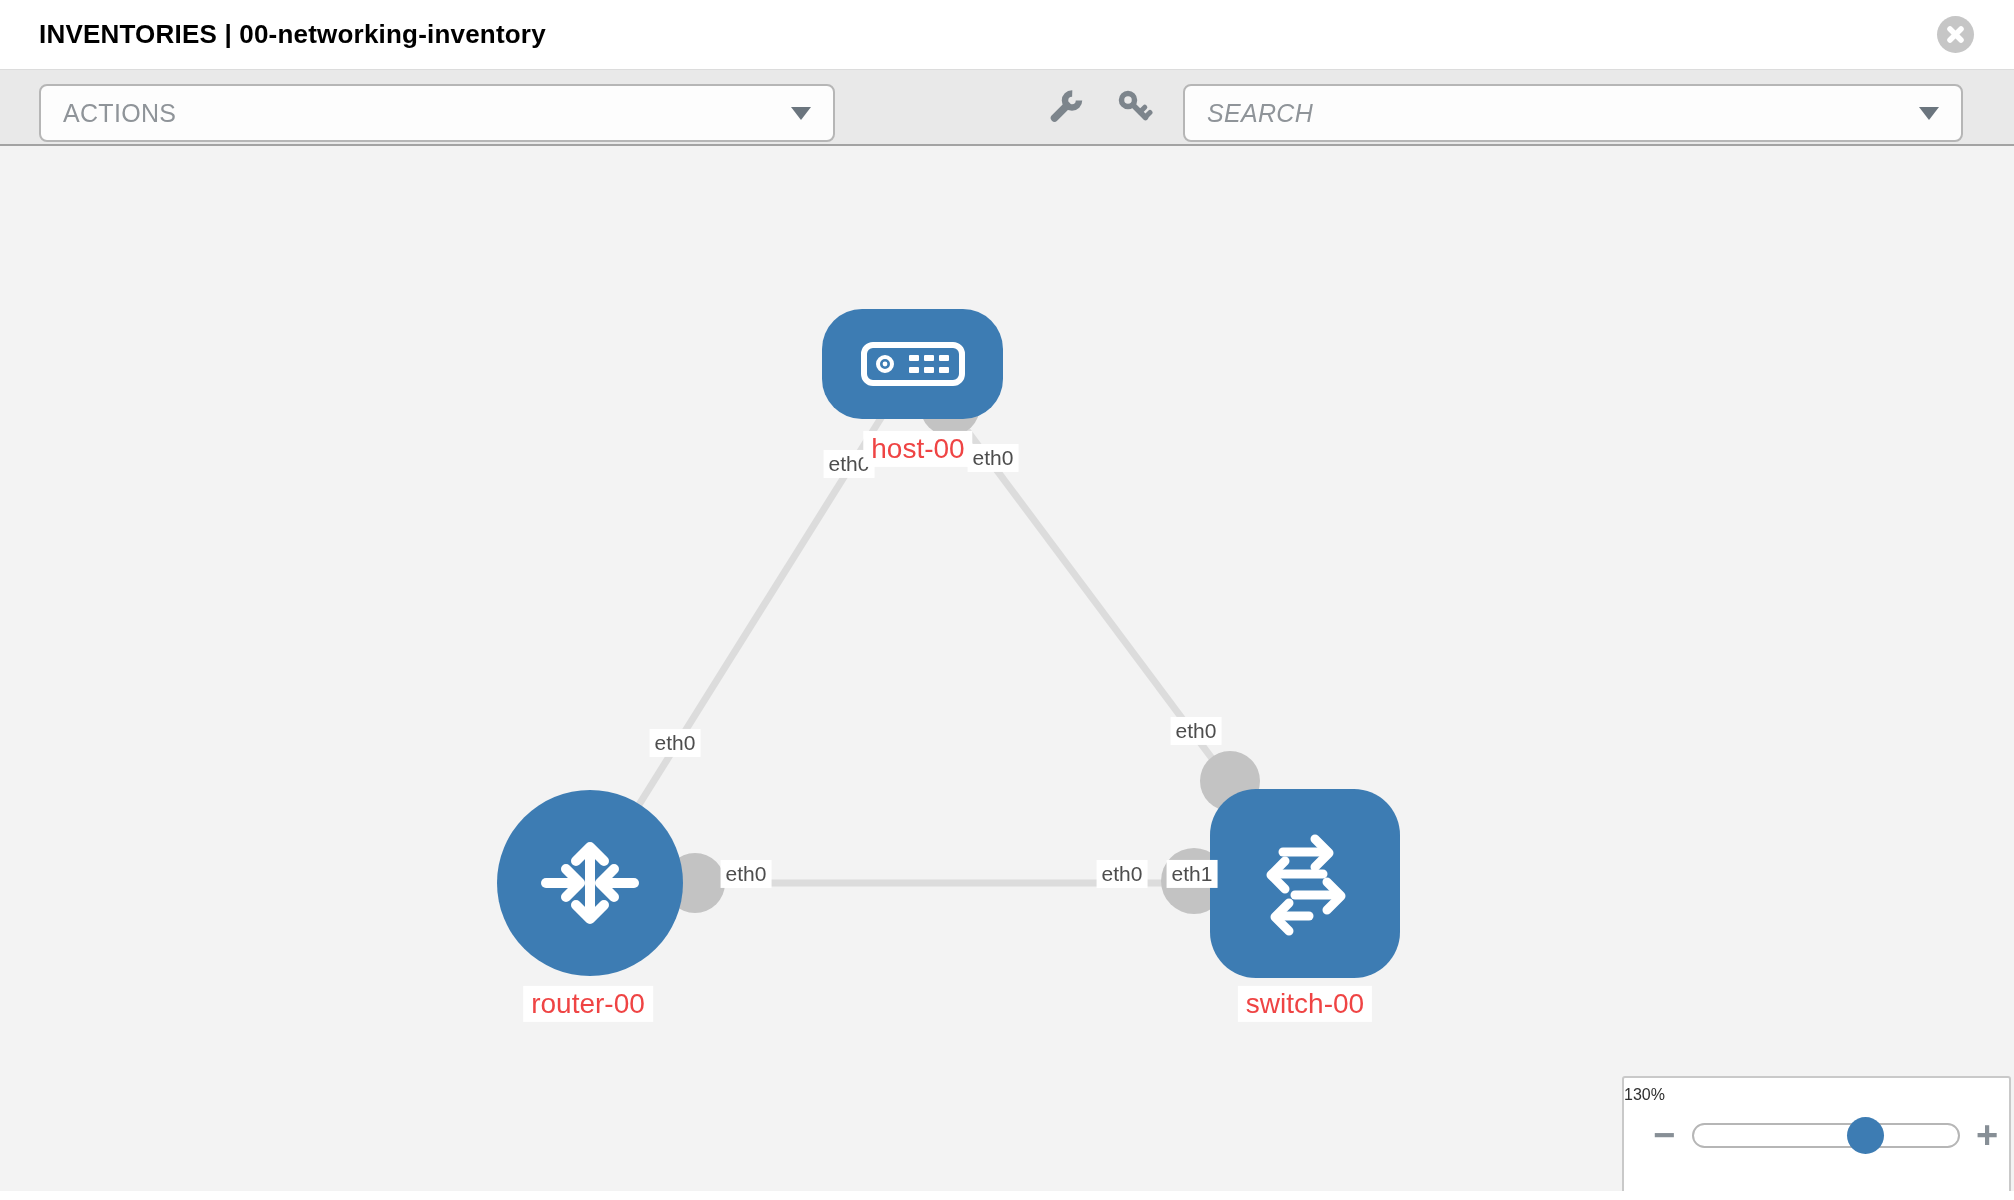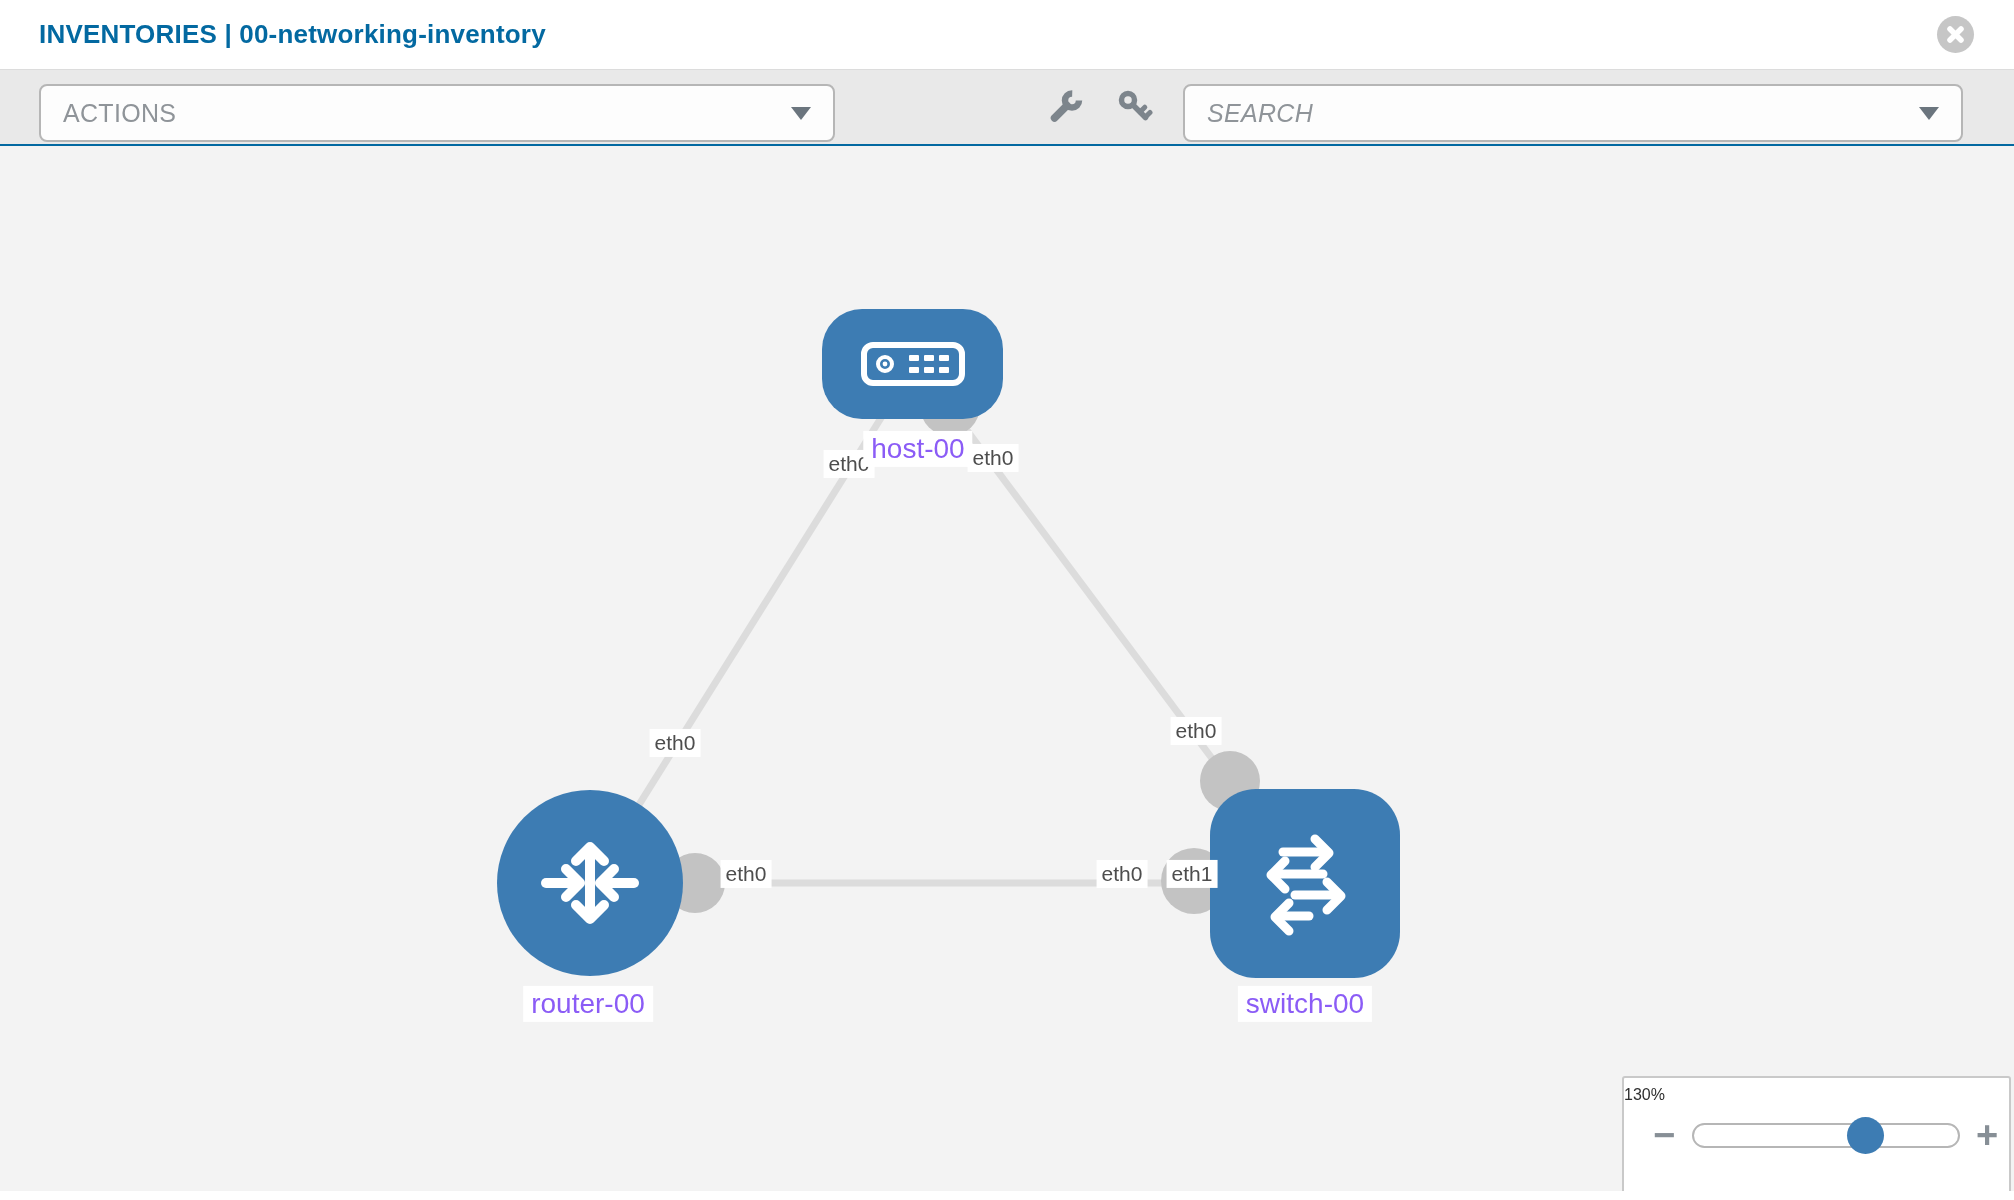--- a/index.html
+++ b/index.html
@@ -3,27 +3,27 @@
 <meta charset="utf-8">
 <style>
   * { margin:0; padding:0; box-sizing:border-box; }
   html,body { width:2014px; height:1200px; overflow:hidden; background:#fff;
               font-family:"Liberation Sans", sans-serif; }
 
   
   .header { height:70px; background:#fff; border-bottom:1px solid #dcdcdc;
             display:flex; align-items:center; justify-content:space-between;
             padding:0 40px 0 39px; }
-  .page-title { font-size:26px; font-weight:700; color:#0369a1; letter-spacing:.2px; }
+  .page-title { font-size:26px; font-weight:700; color:#000000; letter-spacing:.2px; }
   .close-btn { width:37px; height:37px; border-radius:50%; background:#c6c6c6;
                display:flex; align-items:center; justify-content:center; cursor:pointer; border:none; }
 
   
   .toolbar { position:relative; height:76px; background:var(--toolbar-bg,#e9e9e9);
-             border-bottom:2px solid #0369a1; }
+             border-bottom:2px solid #a3a3a3; }
   .select-box { position:absolute; top:14px; height:58px; background:#fdfdfd;
                 border:2px solid #b6b6b6; border-radius:8px; display:flex;
                 align-items:center; justify-content:space-between; padding:0 22px;
                 cursor:pointer; }
   #actions-box { left:39px;  width:796px; }
   #search-box  { left:1183px; width:780px;font-style:italic; }
   .select-label { font-size:25px; color:#8f9499; letter-spacing:.3px; }
   .caret { width:0; height:0; border-left:10px solid transparent;
            border-right:10px solid transparent; border-top:13px solid #6b757e; }
   .tool-btn { position:absolute; top:50%; transform:translate(-50%,-50%);
@@ -38,21 +38,21 @@
   .links-layer circle { fill:var(--endpoint-gray,#c3c3c3); }
 
   .node { position:absolute; background:var(--node-blue,#3d7cb3);
           display:flex; align-items:center; justify-content:center; cursor:pointer; }
   #node-host   { left:822px;  top:163px; width:181px; height:110px; border-radius:40px; }
   #node-router { left:497px;  top:644px; width:186px; height:186px; border-radius:50%; }
   #node-switch { left:1210px; top:643px; width:190px; height:189px; border-radius:46px; }
 
   .chip { position:absolute; transform:translate(-50%,-50%); background:#fff;
           color:#4d4d4d; font-size:21px; line-height:1.15; padding:2px 5px; white-space:nowrap; }
-  .chip.name { font-size:28px; padding:2px 8px; color:#8b5cf6; }
+  .chip.name { font-size:28px; padding:2px 8px; color:#ef4444; }
 
   
   .zoom-panel { position:absolute; left:1622px; top:930px; width:389px; height:132px;
                 background:#fff; border:2px solid #c9c9c9; border-radius:3px; }
   .zoom-level { position:absolute; left:0; right:0; top:8px; text-align:left;
                 font-size:16px; color:#2f2f2f; }
   .zoom-minus, .zoom-plus { position:absolute; transform:translate(-50%,-50%);
                 font-size:38px; font-weight:700; color:#878f96; cursor:pointer;
                 background:transparent; border:none; line-height:1; }
   .zoom-minus { left:40px;  top:57px; }

